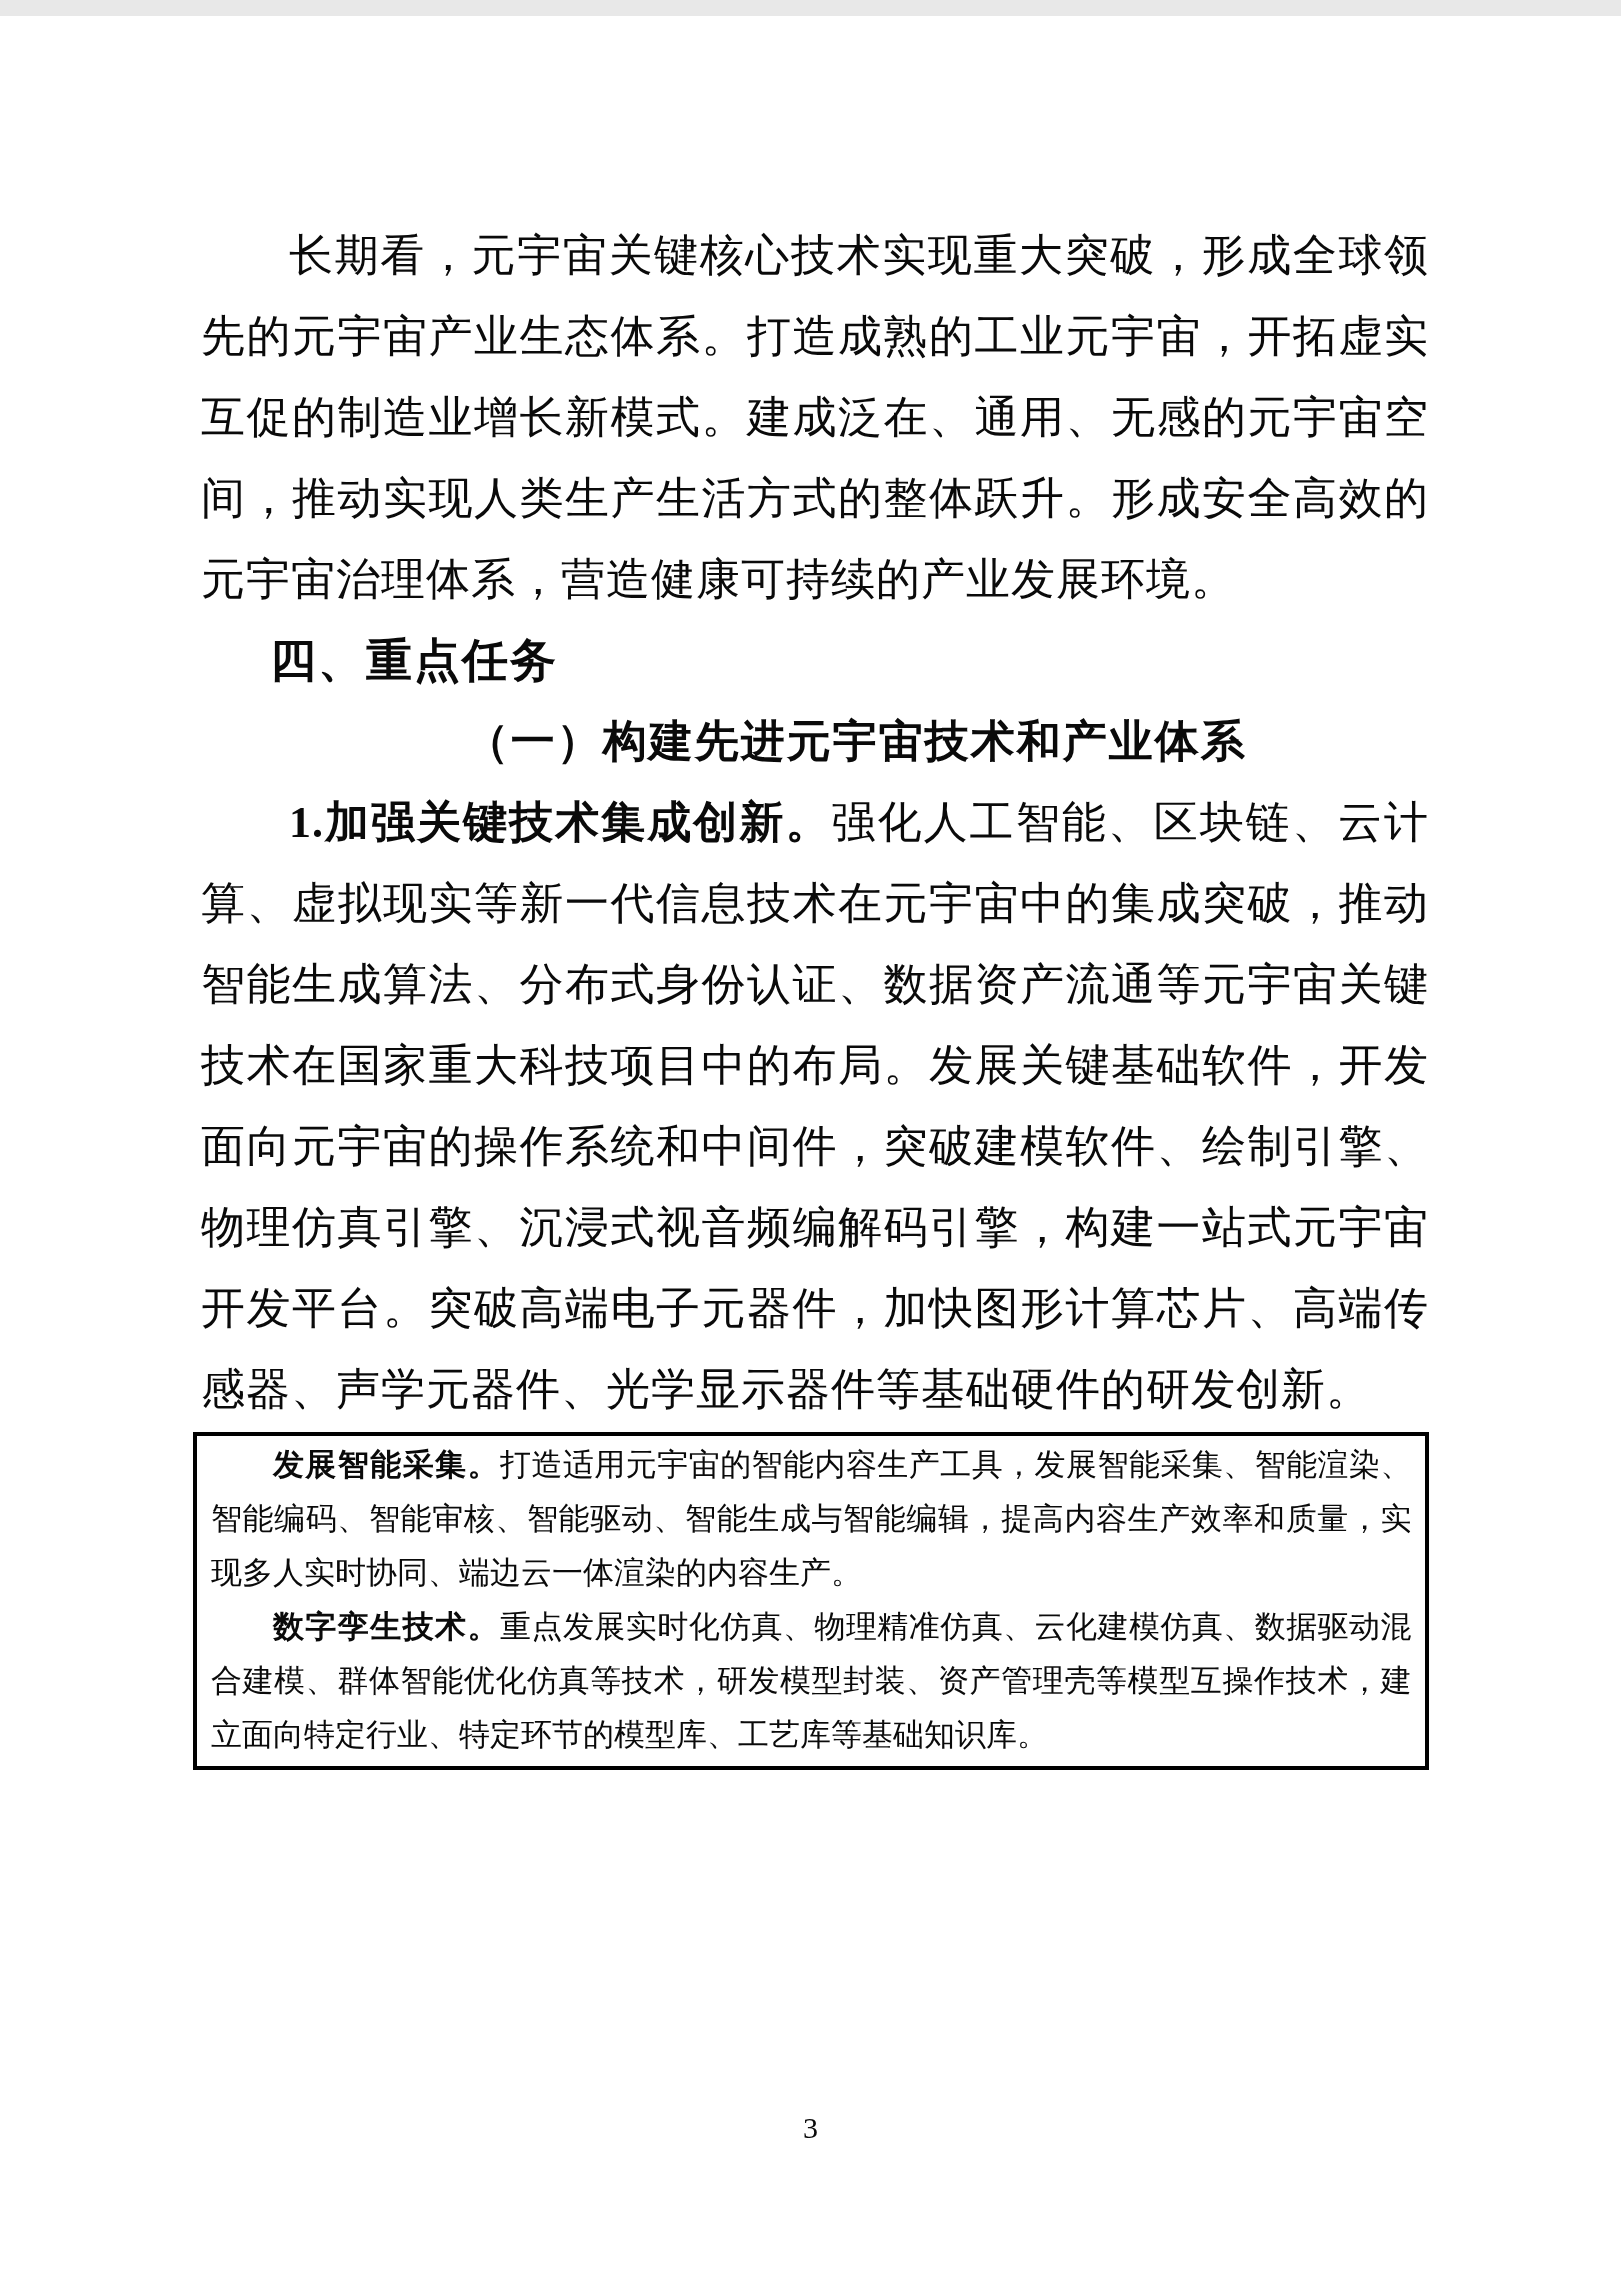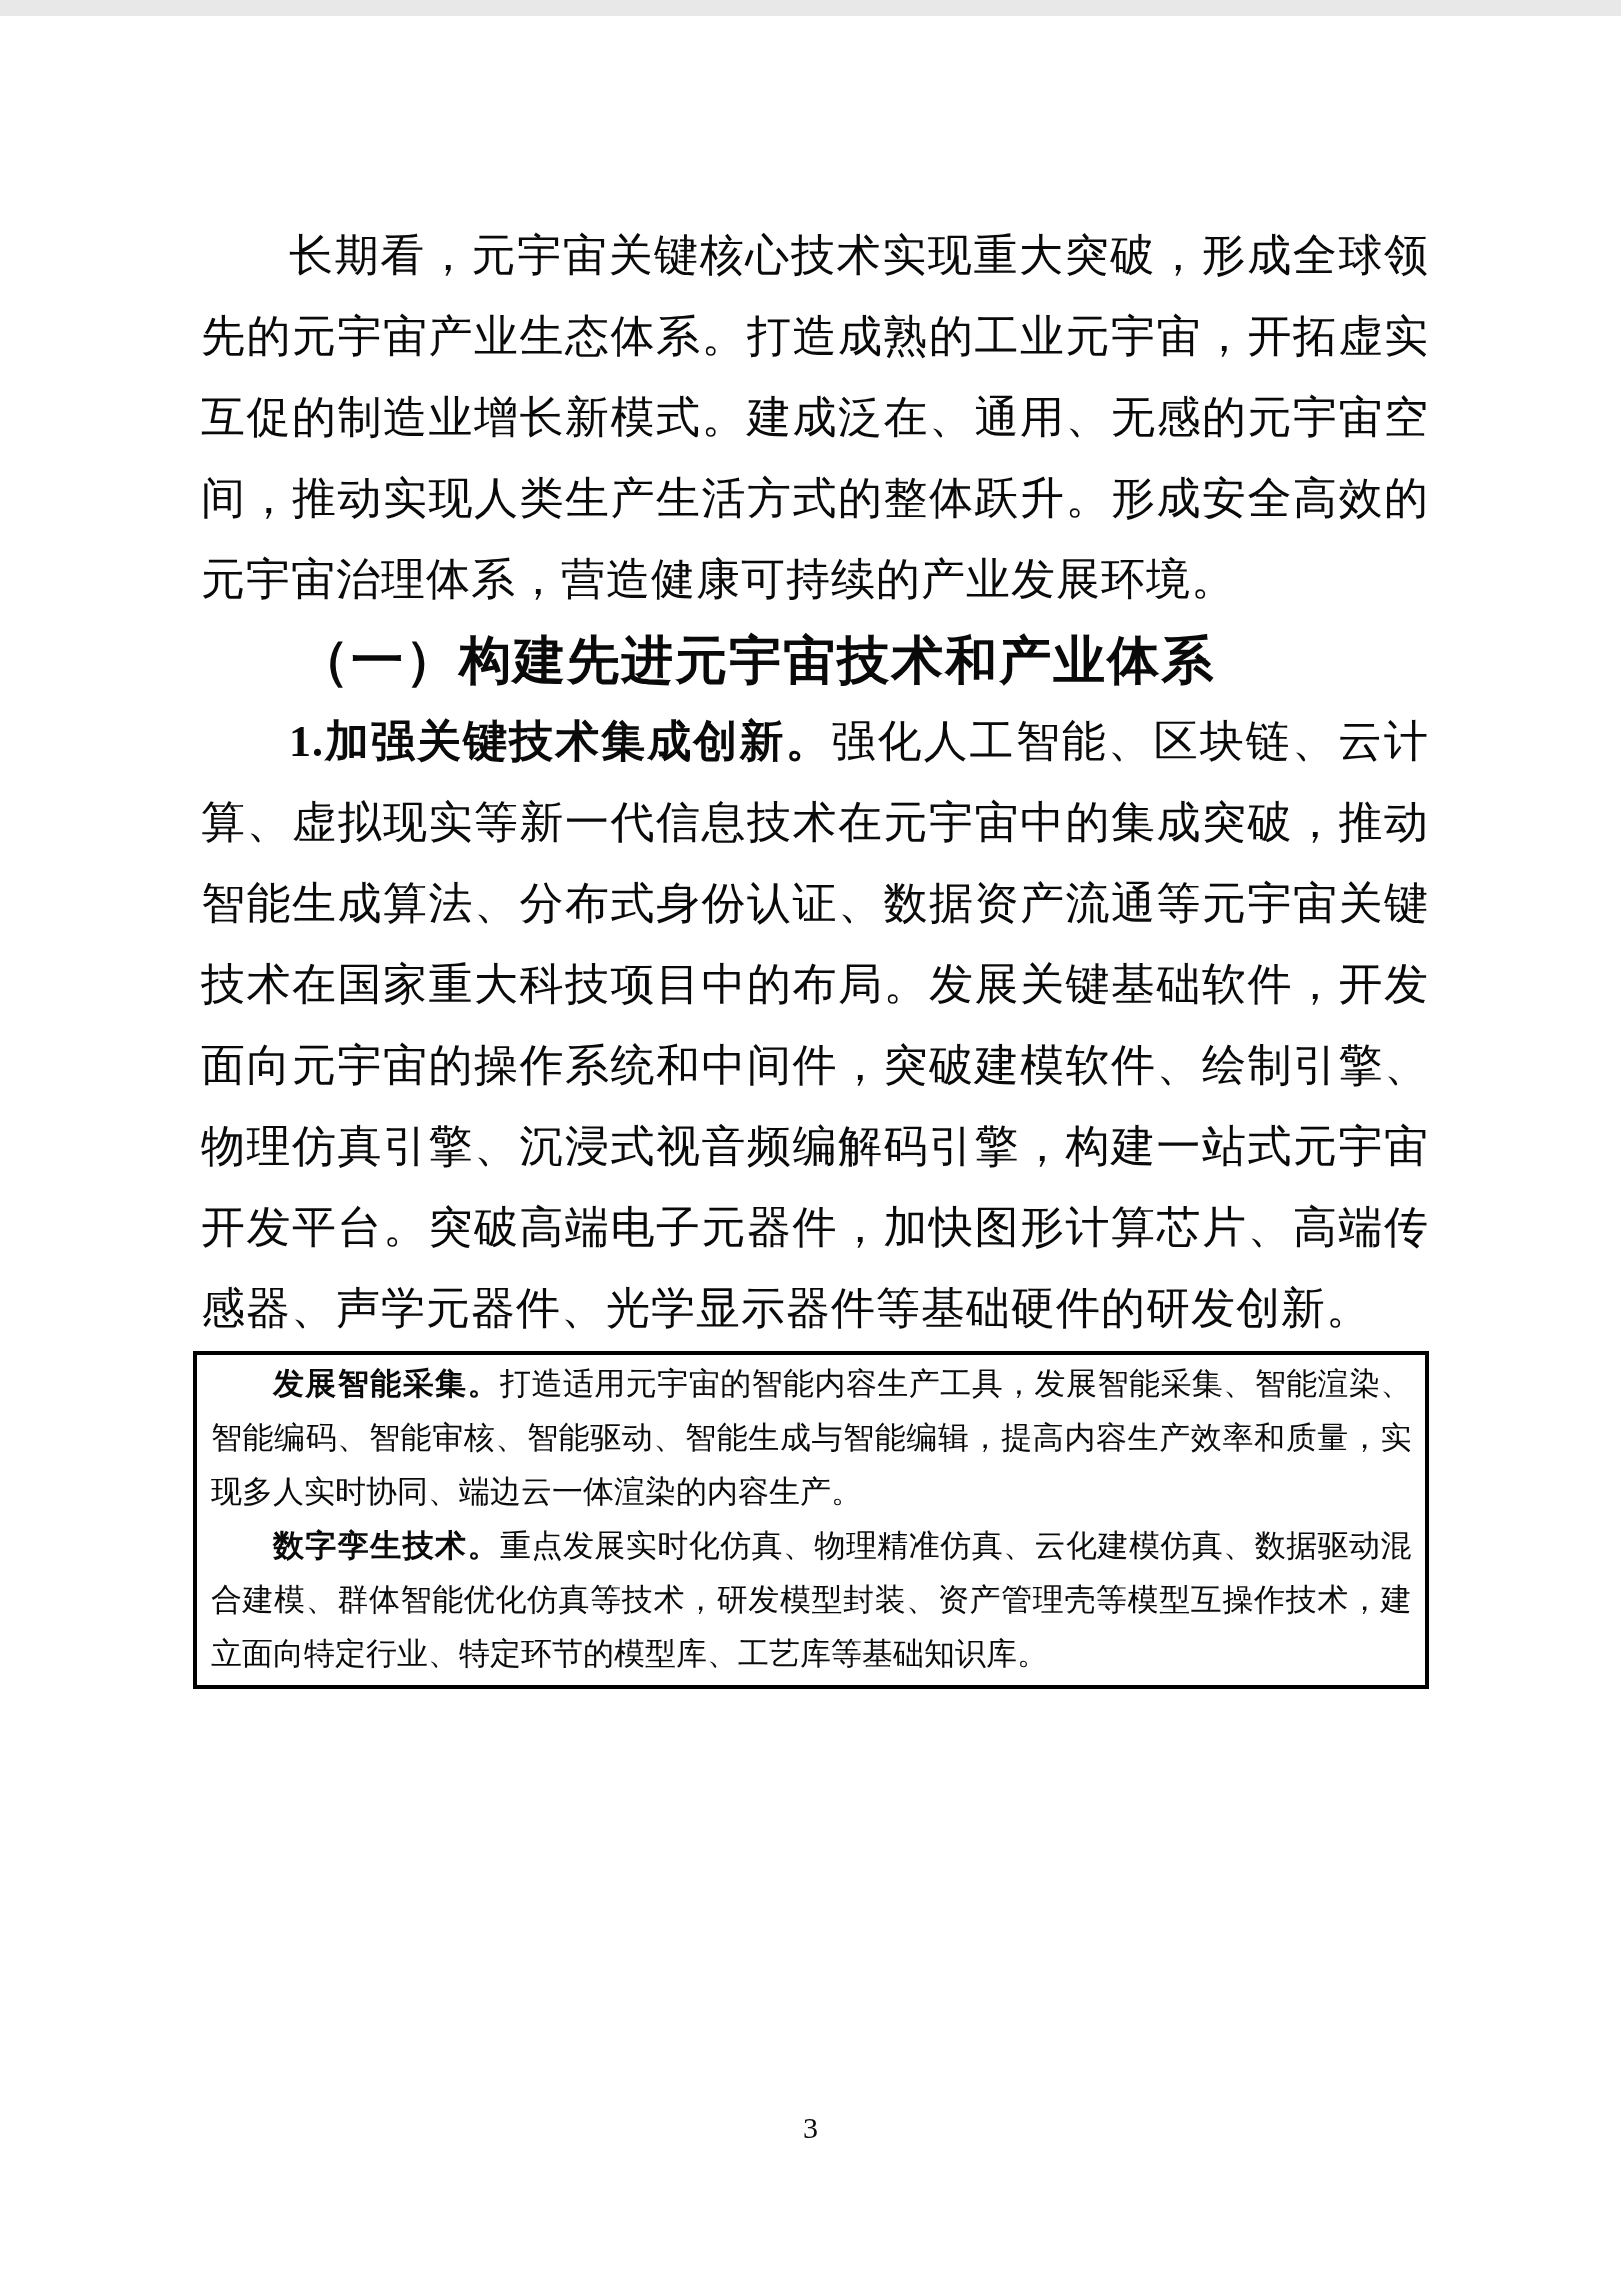--- a/index.html
+++ b/index.html
@@ -33,25 +33,26 @@
     margin: 0;
     font-size: 46px;
     line-height: 81px;
     font-weight: bold;
     text-indent: 1.5em;
     letter-spacing: 2px;
     font-family: "Liberation Sans", "DejaVu Sans", sans-serif;
   }
   .heading-l2 {
     margin: 0;
-    font-size: 52px;
+    font-size: 44px;
     line-height: 81px;
     font-weight: bold;
     text-indent: 1.85em;
     letter-spacing: 2px;
+    text-align: center;
   }
   .panel {
     box-sizing: border-box;
     margin-left: -7.8px;
     margin-top: 2px;
     width: 1236px;
     border: 4.9px solid #000;
   }
   .panel-header {
     border-bottom: 4.9px solid #000;
@@ -89,20 +90,21 @@
   }
 </style>
 </head>
 <body>
 
 <div class="page">
   <div class="content">
 
     <p class="body-para indent">长期看，元宇宙关键核心技术实现重大突破，形成全球领先的元宇宙产业生态体系。打造成熟的工业元宇宙，开拓虚实互促的制造业增长新模式。建成泛在、通用、无感的元宇宙空间，推动实现人类生产生活方式的整体跃升。形成安全高效的元宇宙治理体系，营造健康可持续的产业发展环境。</p>
 
+    <h2 class="heading-l1">四、重点任务</h2>
 
     <h3 class="heading-l2">（一）构建先进元宇宙技术和产业体系</h3>
 
     <p class="body-para indent"><span class="lead-bold">1.加强关键技术集成创新。</span><span>强化人工智能、区块链、云计算、虚拟现实等新一代信息技术在元宇宙中的集成突破，推动智能生成算法、分布式身份认证、数据资产流通等元宇宙关键技术在国家重大科技项目中的布局。发展关键基础软件，开发面向元宇宙的操作系统和中间件，突破建模软件、绘制引擎、物理仿真引擎、沉浸式视音频编解码引擎，构建一站式元宇宙开发平台。突破高端电子元器件，加快图形计算芯片、高端传感器、声学元器件、光学显示器件等基础硬件的研发创新。</span></p>
 
     <div class="panel">
       <div class="panel-body">
 
 
         <p class="panel-para"><span class="lead-bold">发展智能采集。</span><span>打造适用元宇宙的智能内容生产工具，发展智能采集、智能渲染、智能编码、智能审核、智能驱动、智能生成与智能编辑，提高内容生产效率和质量，实现多人实时协同、端边云一体渲染的内容生产。</span></p>

